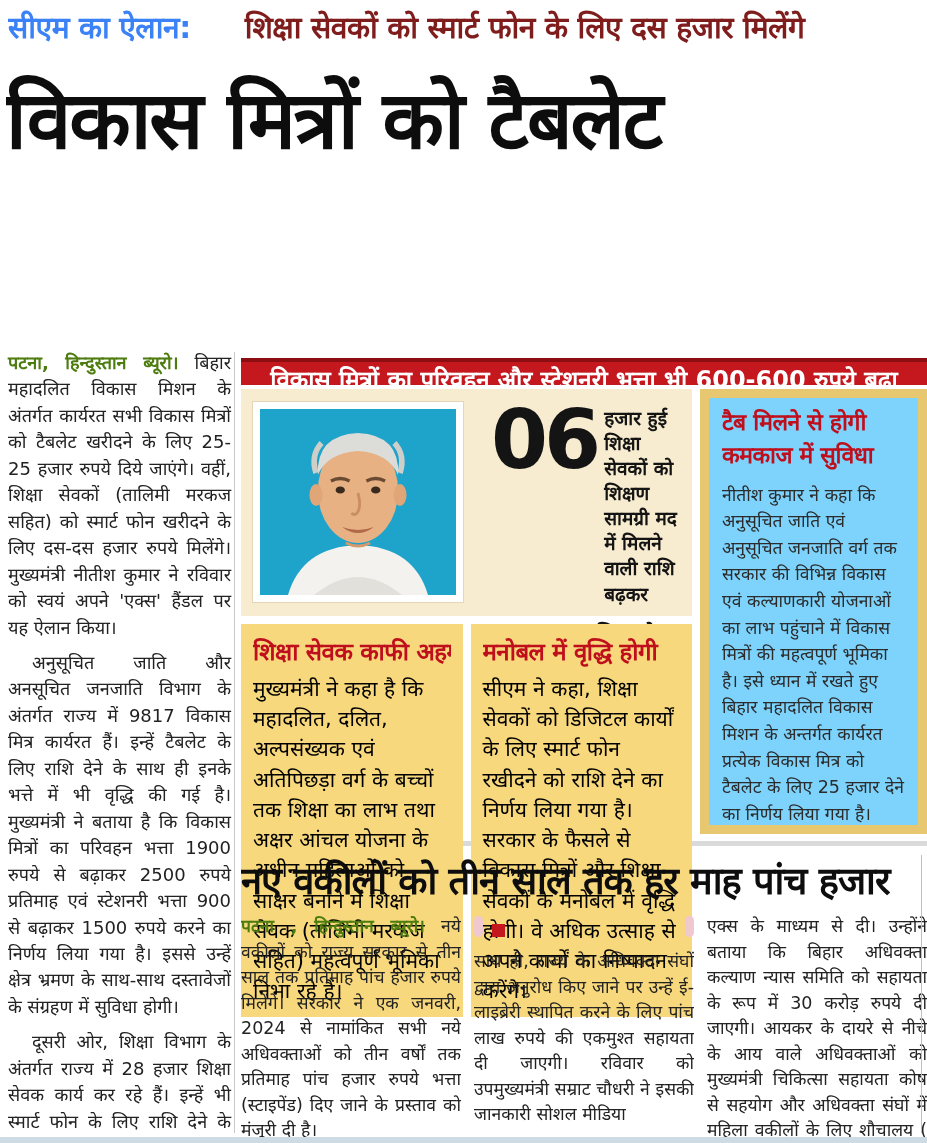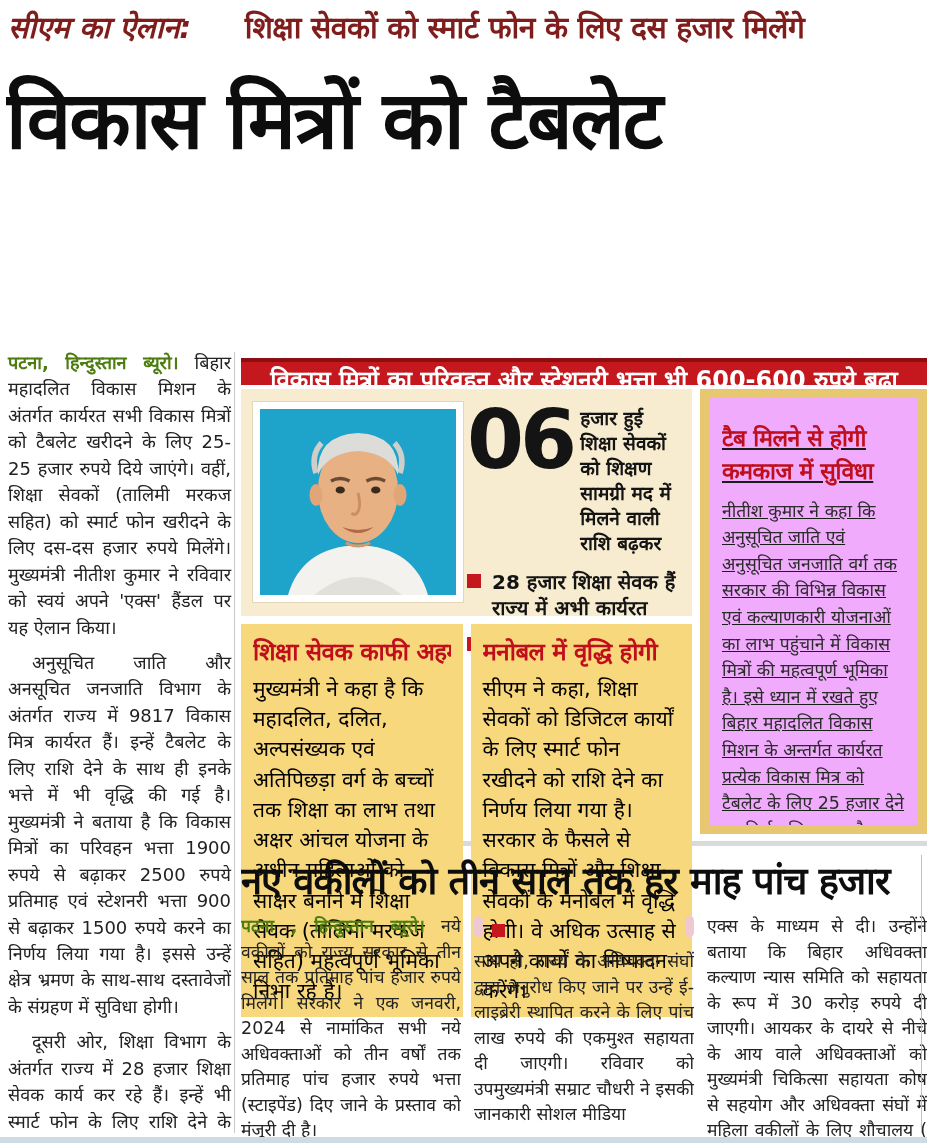--- a/index.html
+++ b/index.html
@@ -10,21 +10,21 @@
     font-family:"DejaVu Sans", sans-serif;
     color:#1c1c1c;
   }
 
   
   .kicker {
     position:absolute; top:6px; left:8px; right:4px;
     font-size:30px; font-weight:700; white-space:nowrap; overflow:hidden;
     letter-spacing:-0.5px;
   }
-  .kicker-label { color:#7f1d1d; margin-right:10px;font-style:italic; }
+  .kicker-label { color:#3b82f6; margin-right:10px; }
   .kicker-text  { color:#7f1d1d;margin-left:44px; }
 
   
   .headline {
     position:absolute; top:50px; left:6px; right:4px;
     font-size:80px; font-weight:800; color:#0d0d0d;
     line-height:142px; letter-spacing:-2px; white-space:nowrap; overflow:hidden;
   }
 
   
@@ -48,21 +48,21 @@
     height:27px; background:#c4171e; border-top:4px solid #8c0e13;
     color:#fff; font-size:24px; font-weight:800; text-align:center;
     line-height:36px; white-space:nowrap; overflow:hidden;
   }
   .feature-grid {
     margin-top:4px; display:grid; grid-template-columns:451px 1fr; gap:8px;
     height:445px;
   }
   .cream-col { display:flex; flex-direction:column; gap:8px; }
   .cream-panel {
-    background:#f8ecd0; height:227px; display:flex; gap:4px; padding:13px 10px 12px 12px;
+    background:#f8ecd0; height:227px; display:flex; gap:28px; padding:13px 10px 12px 12px;
   }
   .photo {
     flex:none; width:210px; height:200px; background:#ffffff; padding:7px;
     box-shadow:0 0 0 1px #e4d7b8;
   }
   .photo svg { width:100%; height:100%; display:block; }
   .stat-area { flex:1; min-width:0; }
   .stat-row { display:flex; align-items:flex-start; }
   .big-num {
     font-size:82px; font-weight:800; line-height:0.92; color:#141414;
@@ -82,21 +82,21 @@
   .yellow-row { display:flex; gap:8px; flex:1; }
   .ybox { flex:1; background:#f8d87c; padding:10px 12px; overflow:hidden; }
   .ytitle {
     font-size:24px; font-weight:800; color:#bf0f1c; margin-bottom:7px;
     white-space:nowrap; overflow:hidden; letter-spacing:-0.5px;
   }
   .ybox p { font-size:21px; line-height:1.44; color:#000000; }
 
   .side-box { background:#e7c76f; padding:9px; height:445px; }
   .side-inner {
-    background:#f0abfc; height:100%; padding:24px 11px 10px 13px; overflow:hidden;text-decoration:underline;
+    background:#7dd3fc; height:100%; padding:8px 11px 10px 13px; overflow:hidden;
   }
   .side-title {
     font-size:23px; font-weight:800; color:#bf0f1c; line-height:1.45;
     margin-bottom:9px; white-space:nowrap; overflow:hidden; letter-spacing:-0.5px;
   }
   .side-inner p { font-size:17.5px; line-height:1.52; color:#2b2b2b; }
 
   
   .h-rule { margin-top:7px; height:5px; background:#dadada; }
   .headline2 {

